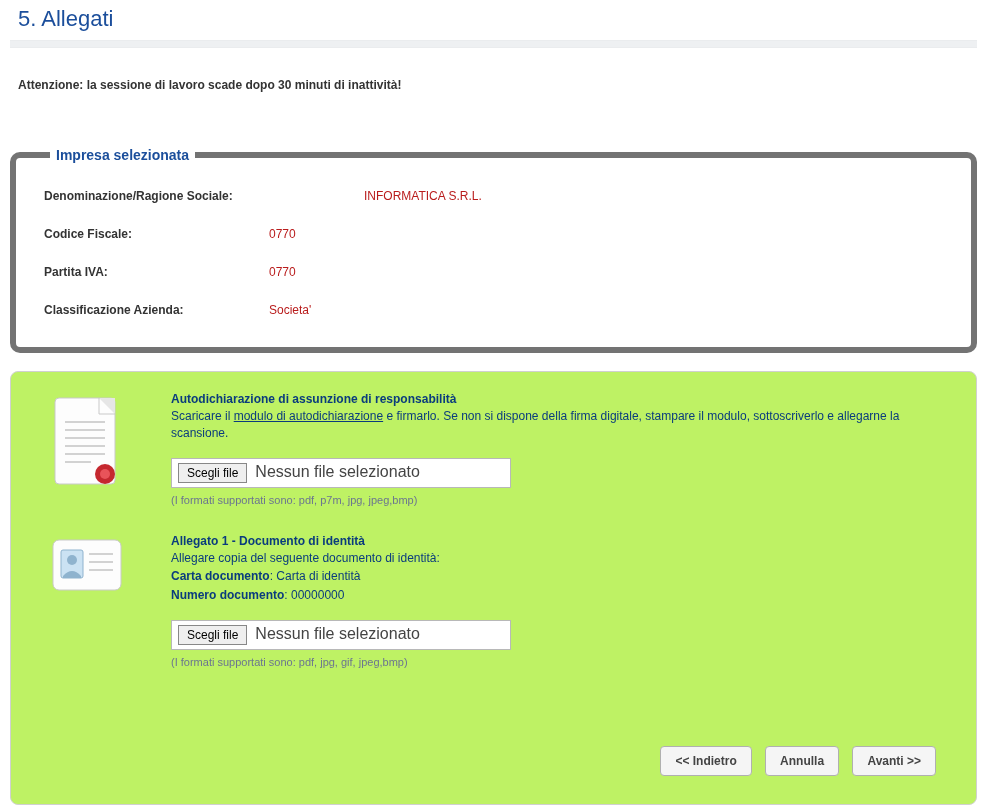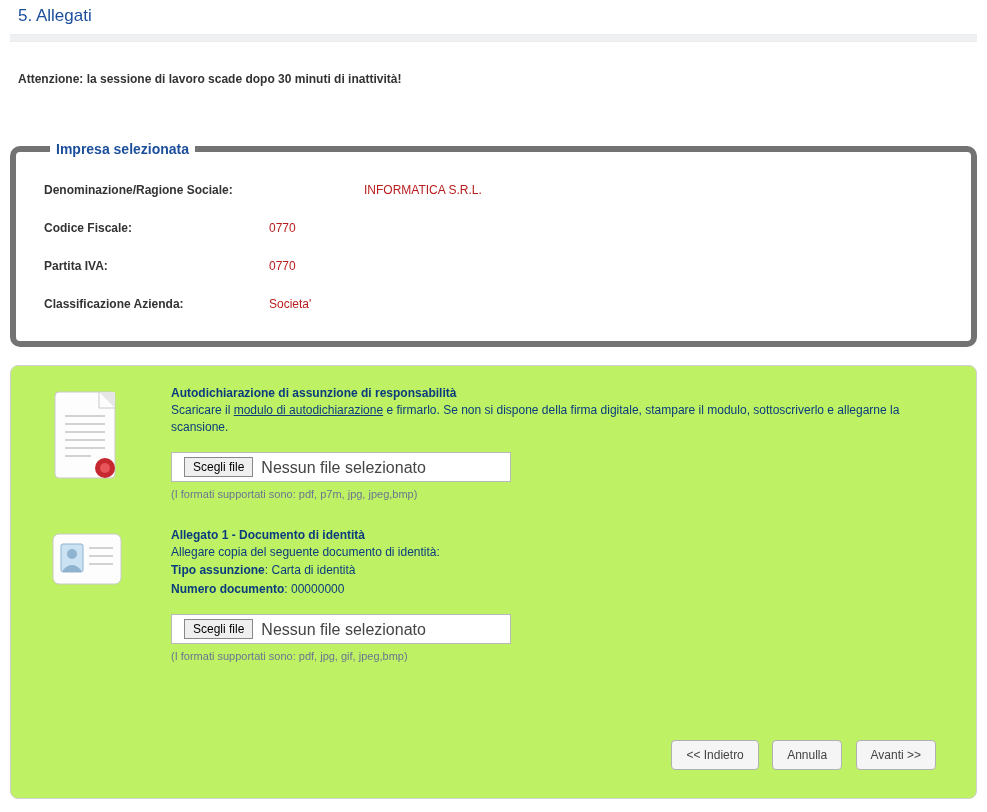--- a/index.html
+++ b/index.html
@@ -6,21 +6,21 @@
   body {
     font-family: Arial, Helvetica, sans-serif;
     font-size: 12px;
     color: #333;
     background: #fff;
     width: 987px;
     padding: 0 10px;
   }
   .section-header {
     color: #1B4E9B;
-    font-size: 17px;
+    font-size: 22px;
     font-weight: normal;
     padding: 6px 8px 8px;
   }
   .section-bar {
     height: 8px;
     background: #EEF0F2;
     border-top: 1px solid #EAECEE;
     border-bottom: 1px solid #EAECEE;
     margin-bottom: 30px;
   }
@@ -101,22 +101,22 @@
     line-height: 1.4;
   }
   .attach-desc a {
     color: #0A3C7D;
     text-decoration: underline;
   }
   .file-box {
     border: 1px solid #B8B8B8;
     background: #fff;
     display: inline-flex;
-    align-items: flex-end;
-    padding: 4px 12px;
+    align-items: flex-start;
+    padding: 4px 6px;
     width: 340px;
     margin-top: 14px;
   }
   .file-button {
     font-family: inherit;
     font-size: 12px;
     background: #EFEFEF;
     border: 1px solid #888;
     padding: 2px 8px;
     margin-right: 8px;
@@ -139,20 +139,21 @@
   .footer-buttons button {
     font-family: inherit;
     font-size: 12px;
     color: #444;
     background: #F5F5F5;
     border: 1px solid #B0B0B0;
     border-radius: 4px;
     padding: 7px 14px;
     margin-left: 10px;
     cursor: pointer;
+    font-weight: bold;
   }
   .bold-inline { font-weight: bold; color:#0A3C7D;}
 </style>
 </head>
 <body>
 
 <div class="section-header">5. Allegati</div>
 <div class="section-bar"></div>
 
 <div class="warning-text">Attenzione: la sessione di lavoro scade dopo 30 minuti di inattività!</div>
@@ -218,21 +219,21 @@
         <path d="M12 38 Q21 28 30 38 L30 40 L12 40 Z" fill="#8FB3CE"></path>
         <line x1="38" y1="16" x2="62" y2="16" stroke="#D2D2D2" stroke-width="2"></line>
         <line x1="38" y1="24" x2="62" y2="24" stroke="#D2D2D2" stroke-width="2"></line>
         <line x1="38" y1="32" x2="62" y2="32" stroke="#D2D2D2" stroke-width="2"></line>
       </svg>
     </div>
     <div class="attach-body">
       <div class="attach-title">Allegato 1 - Documento di identità</div>
       <div class="attach-desc">Allegare copia del seguente documento di identità:</div>
       <div class="attach-desc">
-        <span class="bold-inline">Tipo assunzione</span><span>: Carta di identità</span>
+        <span class="bold-inline">Carta documento</span><span>: Carta di identità</span>
       </div>
       <div class="attach-desc">
         <span class="bold-inline">Numero documento</span><span>: 00000000</span>
       </div>
       <div class="file-box">
         <button class="file-button">Scegli file</button>
         <span class="file-status">Nessun file selezionato</span>
       </div>
       <div class="formats-note">(I formati supportati sono: pdf, jpg, gif, jpeg,bmp)</div>
     </div>

